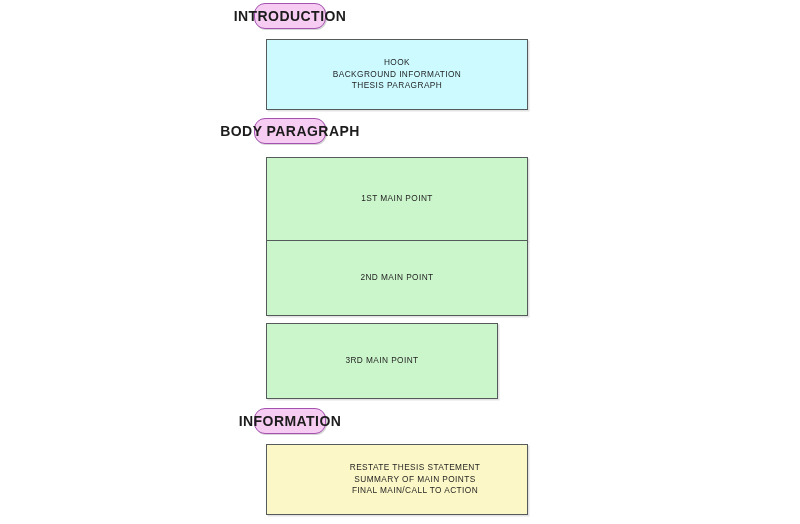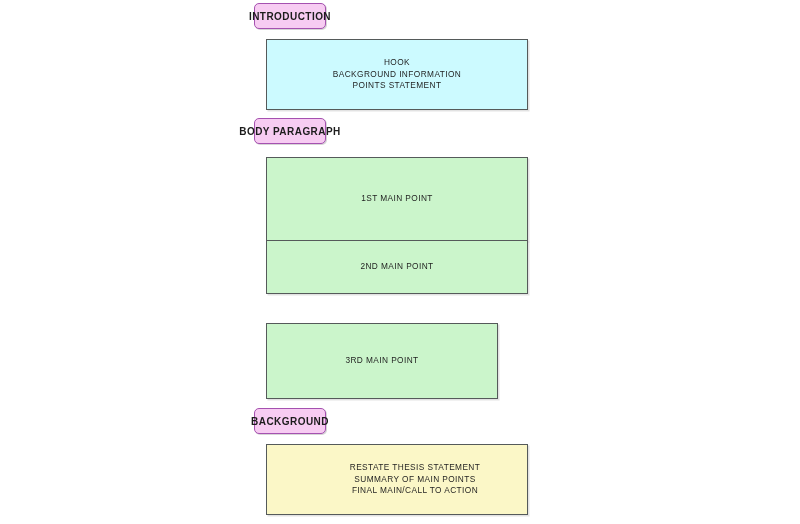--- a/index.html
+++ b/index.html
@@ -22,23 +22,23 @@
     height: 524px;
     background: #ffffff;
   }
 
   
   .badge {
     position: absolute;
     box-sizing: border-box;
     background: #f7ccf2;
     border: 1.3px solid #a551b0;
-    border-radius: 5px;
+    border-radius: 11px;
     color: #1c1c1c;
-    font-size: 10px;
+    font-size: 14px;
     font-weight: 700;
     letter-spacing: 0.45px;
     display: flex;
     align-items: center;
     justify-content: center;
     text-align: center;
     white-space: nowrap;
     box-shadow: 1px 1px 0 rgba(120,120,120,0.30);
   }
 
@@ -72,48 +72,48 @@
 <div id="canvas">
 
   <div class="badge" style="left:254px; top:3px; width:72px; height:26px;">
     <span>INTRODUCTION</span>
   </div>
 
   <div class="box box--intro" style="left:266px; top:39px; width:262px; height:71px;">
     <div class="lines">
       <div>HOOK</div>
       <div>BACKGROUND INFORMATION</div>
-      <div>POINTS STATEMENT</div>
+      <div>THESIS PARAGRAPH</div>
     </div>
   </div>
 
   <div class="badge" style="left:254px; top:118px; width:72px; height:26px;">
     <span>BODY PARAGRAPH</span>
   </div>
 
   <div class="box box--body" style="left:266px; top:157px; width:262px; height:84px;">
     <div class="lines">
       <div>1ST MAIN POINT</div>
     </div>
   </div>
 
-  <div class="box box--body" style="left:266px; top:240px; width:262px; height:54px;">
+  <div class="box box--body" style="left:266px; top:240px; width:262px; height:76px;">
     <div class="lines">
       <div>2ND MAIN POINT</div>
     </div>
   </div>
 
   <div class="box box--body" style="left:266px; top:323px; width:232px; height:76px;">
     <div class="lines">
       <div>3RD MAIN POINT</div>
     </div>
   </div>
 
   <div class="badge" style="left:254px; top:408px; width:72px; height:26px;">
-    <span>BACKGROUND</span>
+    <span>INFORMATION</span>
   </div>
 
   <div class="box box--conclusion" style="left:266px; top:444px; width:262px; height:71px;">
     <div class="lines">
       <div>RESTATE THESIS STATEMENT</div>
       <div>SUMMARY OF MAIN POINTS</div>
       <div>FINAL MAIN/CALL TO ACTION</div>
     </div>
   </div>
 

